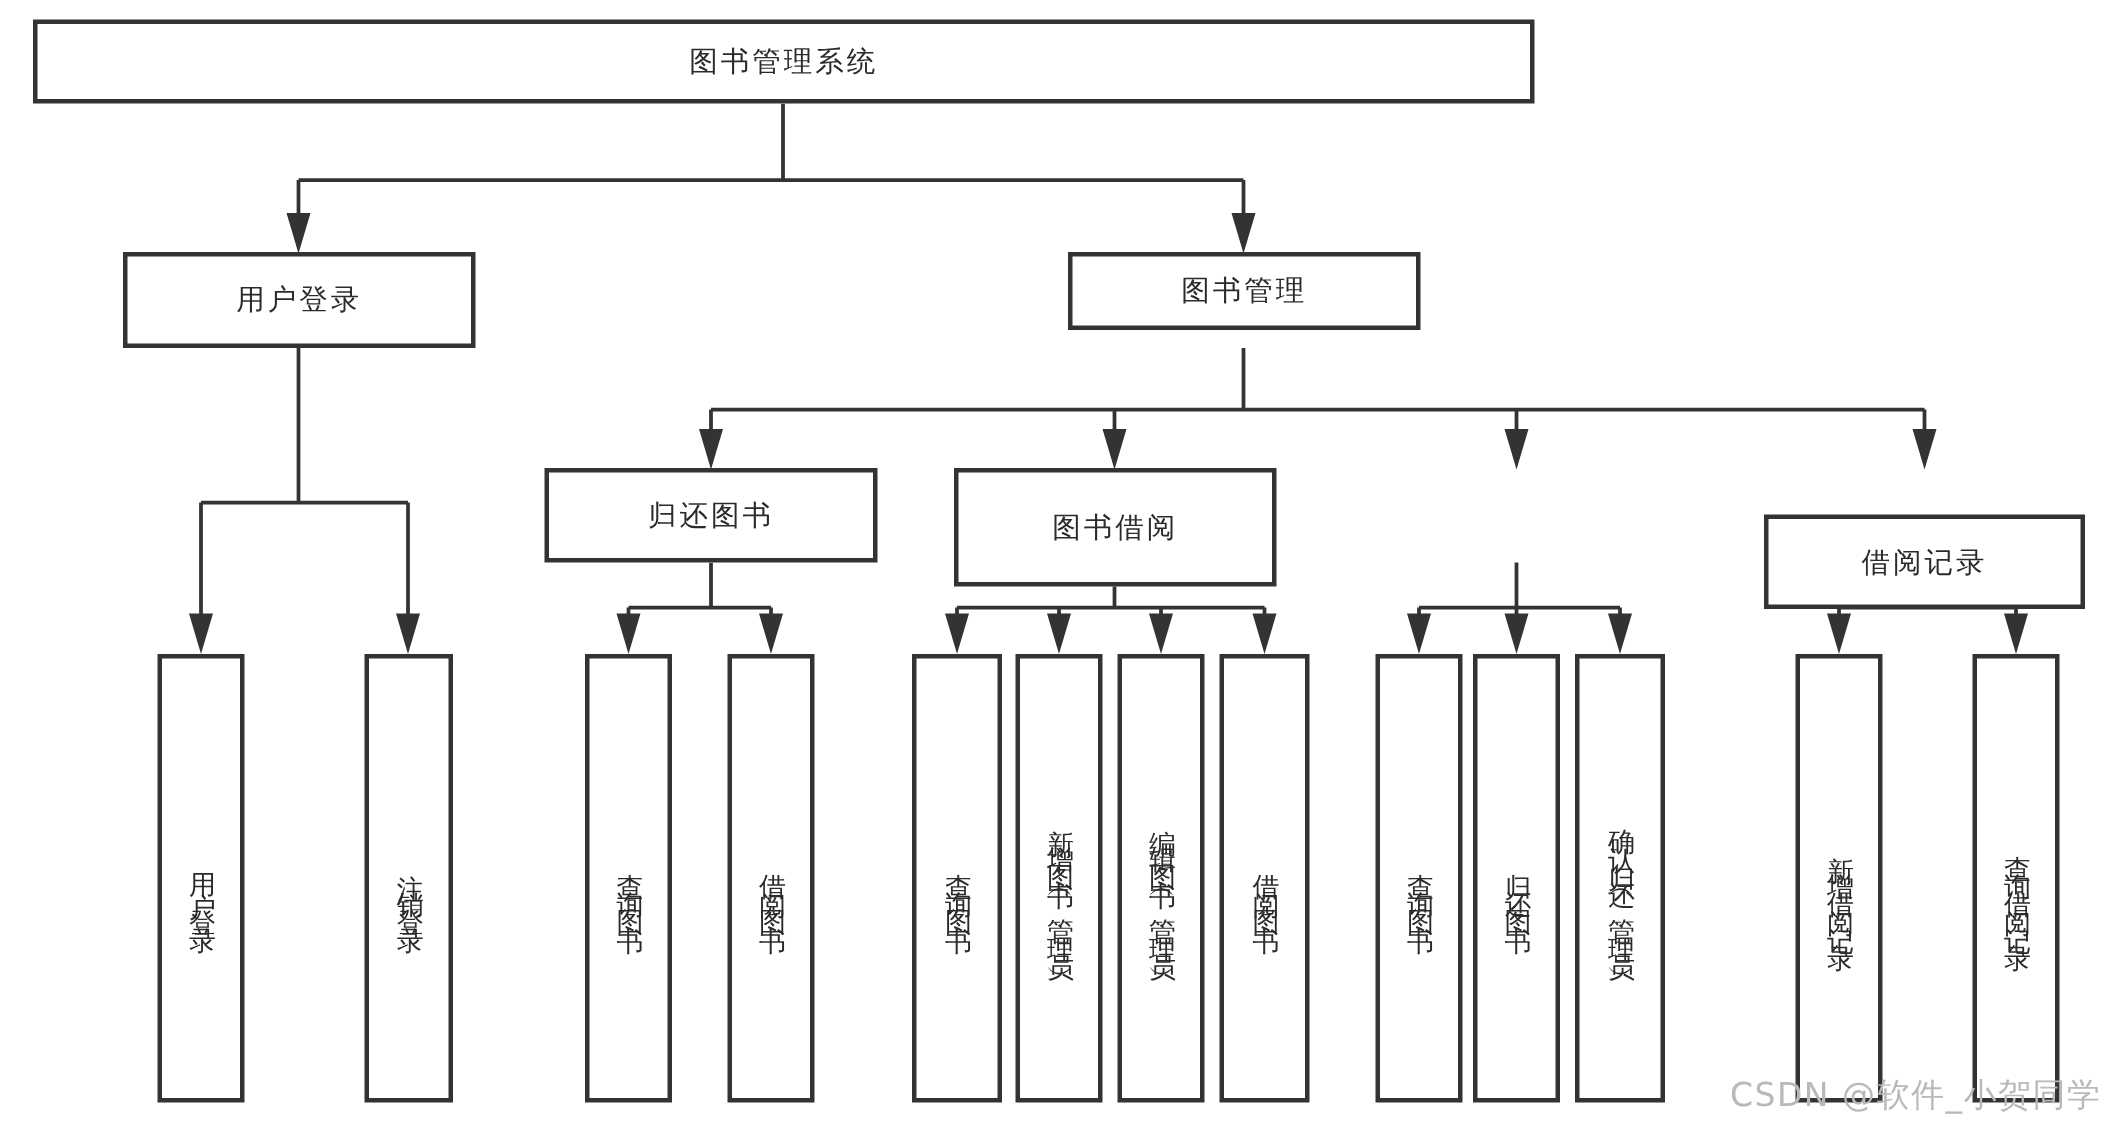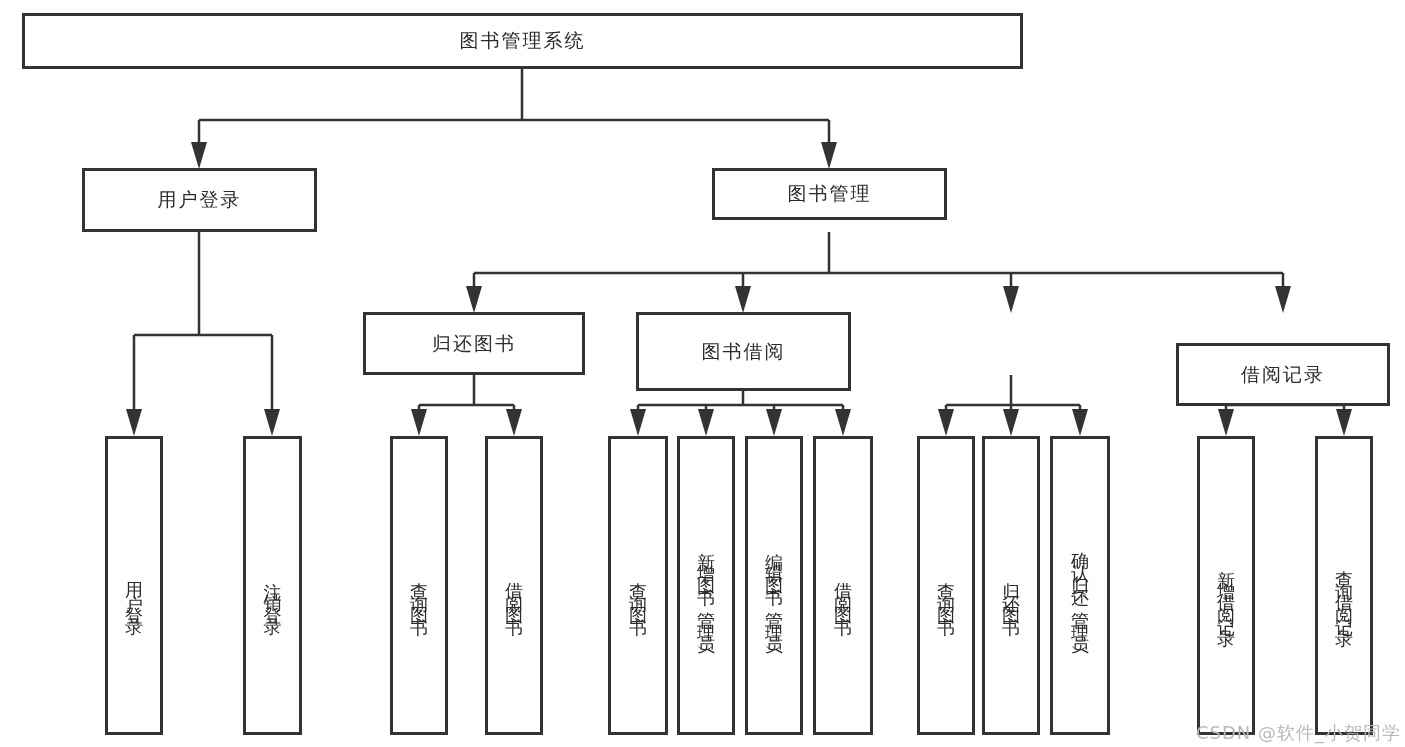--- a/index.html
+++ b/index.html
@@ -43,21 +43,21 @@
     font-size: 18px;
     letter-spacing: 12px;
     margin-bottom: -12px;
     line-height: 1;
     white-space: nowrap;
   }
   #watermark {
     position: absolute;
     right: 4px;
     bottom: 2px;
-    font-size: 18px;
+    font-size: 22px;
     color: #b9b9b9;
     letter-spacing: 1px;
     white-space: nowrap;
     z-index: 10;
   }
 </style>
 </head>
 <body>
 
 <div id="stage">

